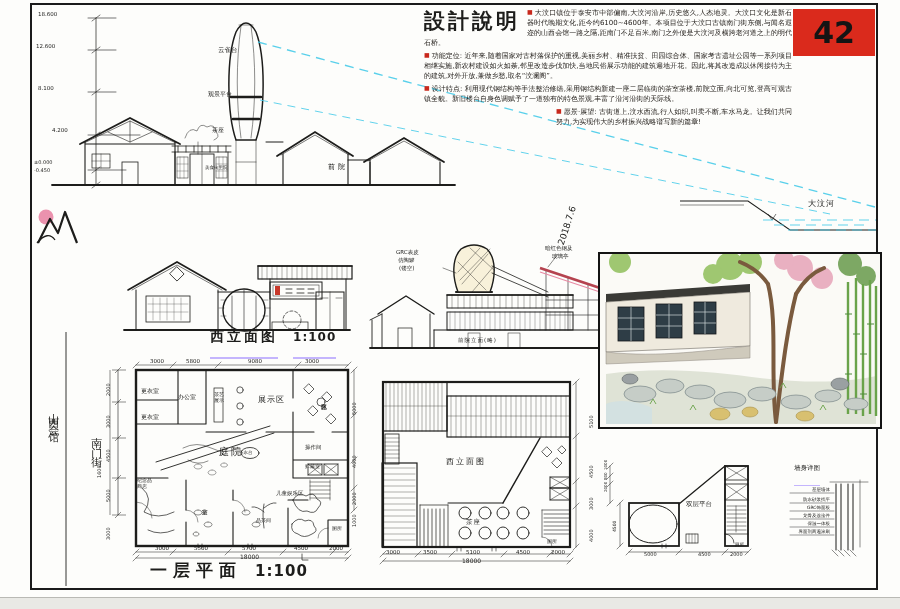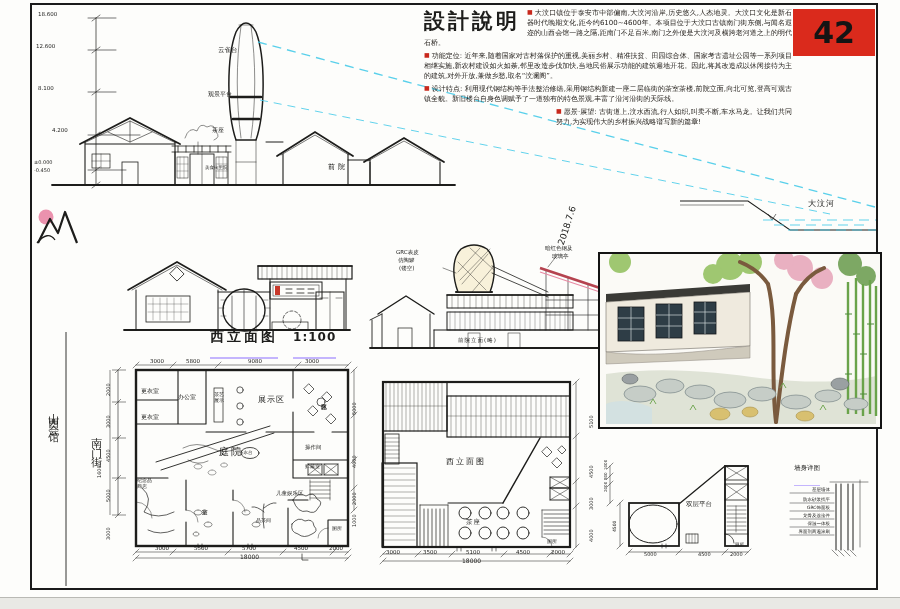--- a/index.html
+++ b/index.html
@@ -324,20 +324,24 @@
   <div class="lbl rot" style="left:106px;top:396px;font-size:5px">2000</div>
   <div class="lbl rot" style="left:106px;top:428px;font-size:5px">3000</div>
   <div class="lbl rot" style="left:106px;top:462px;font-size:5px">4500</div>
   <div class="lbl rot" style="left:106px;top:502px;font-size:5px">5000</div>
   <div class="lbl rot" style="left:106px;top:540px;font-size:5px">3000</div>
   <div class="lbl rot" style="left:97px;top:478px;font-size:5px">16000</div>
   <div class="lbl rot" style="left:352px;top:415px;font-size:5px">5000</div>
   <div class="lbl rot" style="left:352px;top:468px;font-size:5px">4000</div>
   <div class="lbl rot" style="left:352px;top:505px;font-size:5px">2000</div>
   <div class="lbl rot" style="left:352px;top:527px;font-size:5px">1000</div>
+  <div class="lbl" style="left:150px;top:561px">
+    <span class="cap" style="font-size:17px;letter-spacing:6px">一层平面</span>
+    <span class="cap" style="font-size:15px;margin-left:8px;letter-spacing:1px">1:100</span>
+  </div>
 
   <svg class="dw" style="left:372px;top:376px" width="212" height="194" viewBox="0 0 212 194">
     <g stroke="#1d1d1b" fill="none" stroke-linecap="round">
       <path d="M11,178 H198 M11,185 H198 M204,6 V171" stroke-width="0.5"></path>
       <path d="M8,181 l6,-6 M43,181 l6,-6 M77,181 l6,-6 M129,181 l6,-6 M175,181 l6,-6 M195,181 l6,-6 M8,188 l6,-6 M195,188 l6,-6 M201,9 l6,-6 M201,63 l6,-6 M201,108 l6,-6 M201,133 l6,-6 M201,174 l6,-6" stroke-width="0.5"></path>
       <rect x="11" y="6" width="187" height="165" stroke-width="2.2"></rect>
       <rect x="11" y="6" width="64" height="49" stroke-width="1.2"></rect>
       <path d="M14,6 V55 M18,6 V55 M22,6 V55 M26,6 V55 M30,6 V55 M34,6 V55 M38,6 V55 M42,6 V55 M46,6 V55 M50,6 V55 M54,6 V55 M58,6 V55 M62,6 V55 M66,6 V55 M70,6 V55 M11,30 H75" stroke-width="0.35"></path>
       <rect x="75" y="20" width="123" height="41" stroke-width="1.2"></rect>
       <path d="M79,20 V61 M84,20 V61 M89,20 V61 M94,20 V61 M99,20 V61 M104,20 V61 M109,20 V61 M114,20 V61 M119,20 V61 M124,20 V61 M129,20 V61 M134,20 V61 M139,20 V61 M144,20 V61 M149,20 V61 M154,20 V61 M159,20 V61 M164,20 V61 M169,20 V61 M174,20 V61 M179,20 V61 M184,20 V61 M189,20 V61 M194,20 V61 M75,40 H198" stroke-width="0.35"></path>

